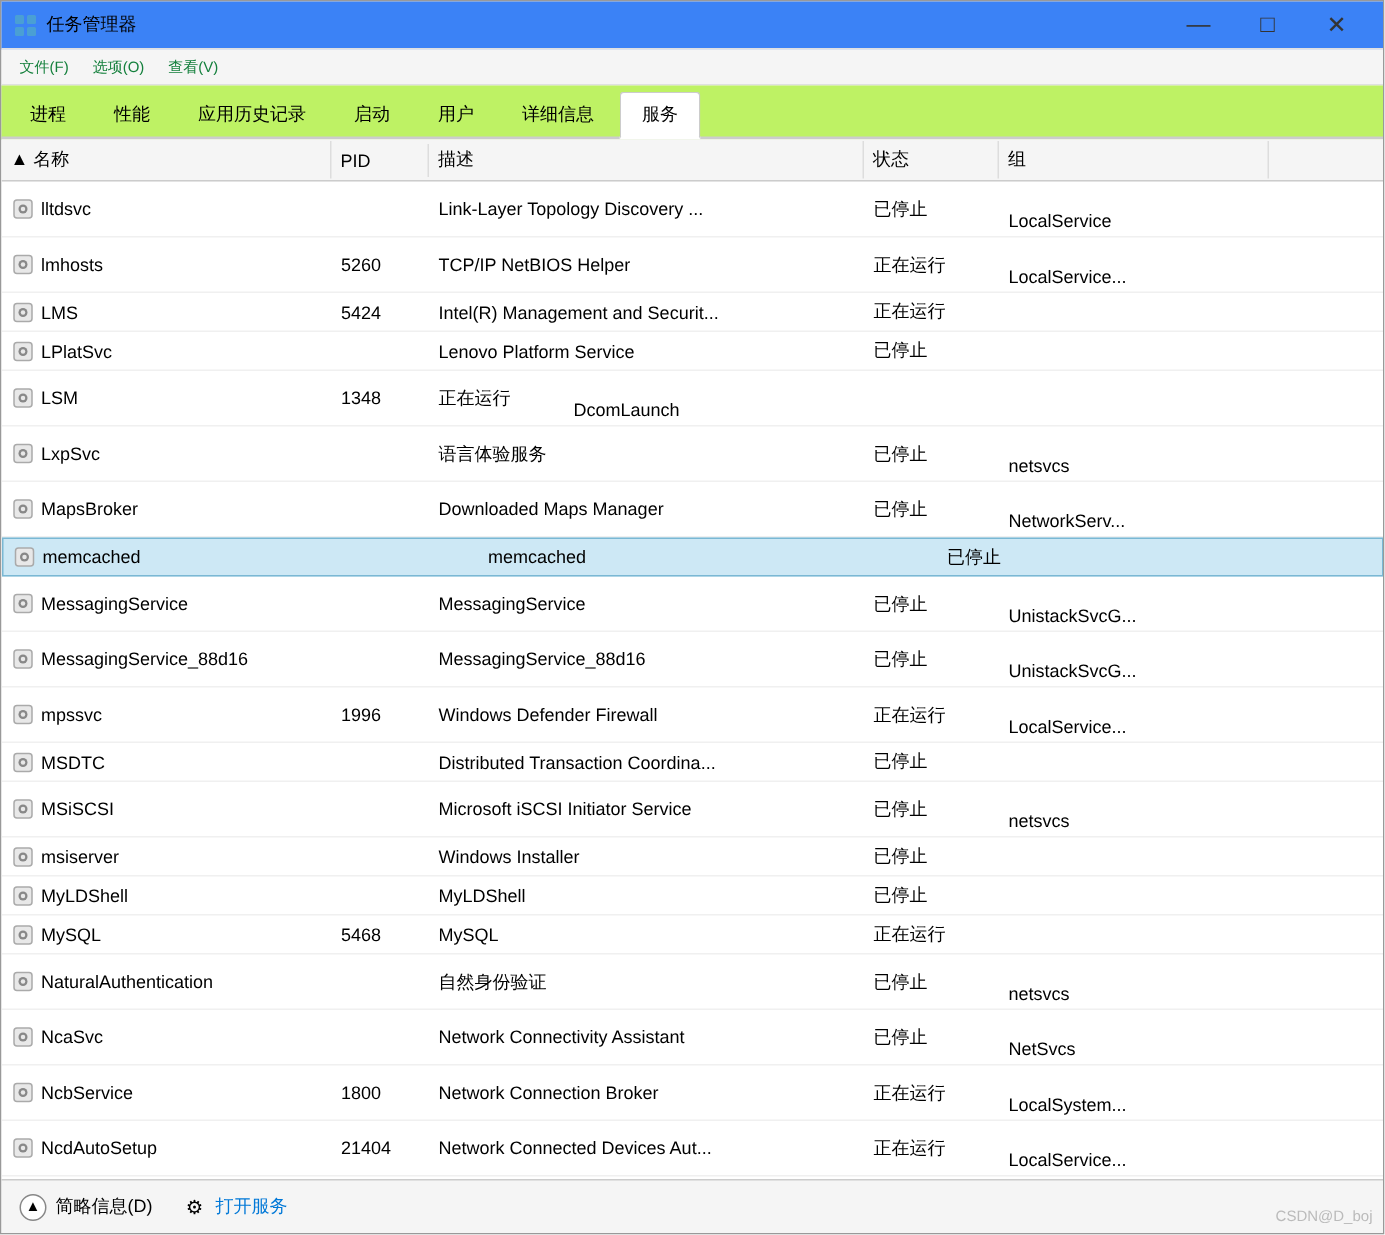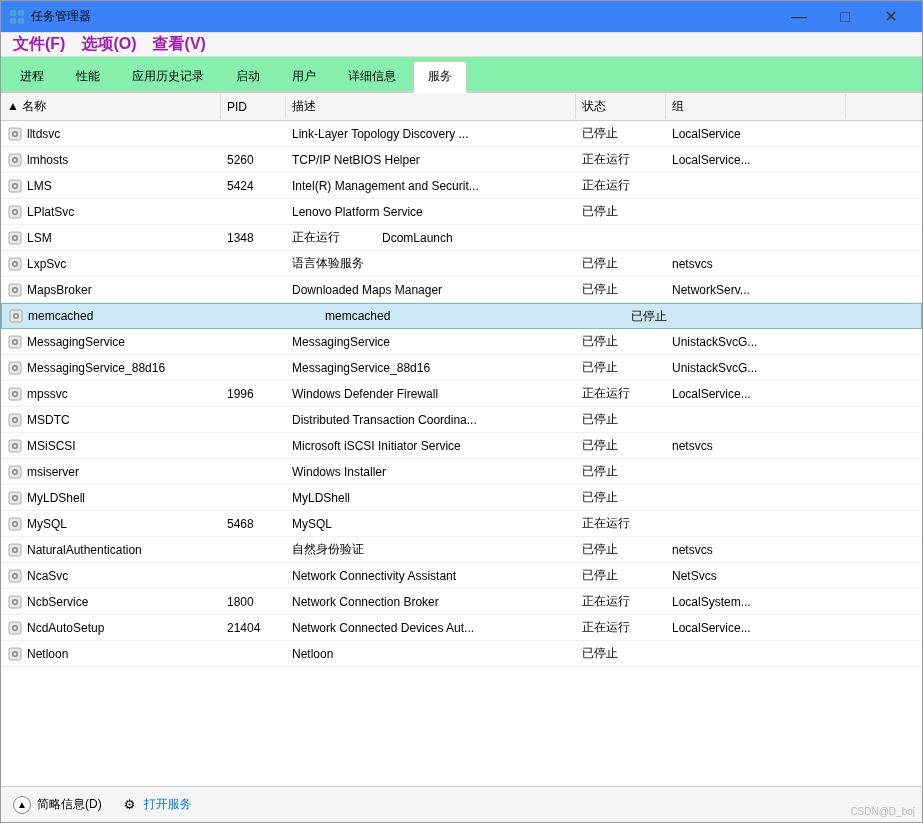--- a/index.html
+++ b/index.html
@@ -60,31 +60,30 @@
     .menu-bar {
       height: 24px;
       display: flex;
       align-items: center;
       padding: 0 4px;
       border-bottom: 1px solid #e0e0e0;
       background: #f5f5f5;
     }
     .menu-item {
       padding: 2px 8px;
-      font-size: 16px;
+      font-size: 10px;
       cursor: pointer;
-      color: #a21caf;
-      font-weight: bold;
+      color: #15803d;
     }
     .tabs-bar {
       height: 36px;
       display: flex;
       align-items: flex-end;
       padding: 0 4px;
-      background: #86efac;
+      background: #bef264;
       border-bottom: 2px solid #ccc;
     }
     .tab {
       padding: 6px 14px;
       font-size: 12px;
       cursor: pointer;
       border: 1px solid transparent;
       border-bottom: none;
       margin-right: 2px;
       background: transparent;
@@ -166,21 +165,21 @@
       height: 16px;
       flex-shrink: 0;
       display: flex;
       align-items: center;
       justify-content: center;
       font-size: 11px;
     }
     .cell-pid { width: 65px; }
     .cell-desc { width: 290px; }
     .cell-status { width: 90px; }
-    .cell-group { width: 180px; }
+    .cell-group { width: 180px; margin-top: 16px; }
     .status-bar {
       height: 36px;
       display: flex;
       align-items: center;
       padding: 0 12px;
       border-top: 1px solid #ccc;
       background: #f5f5f5;
       gap: 20px;
     }
     .status-bar-item {

